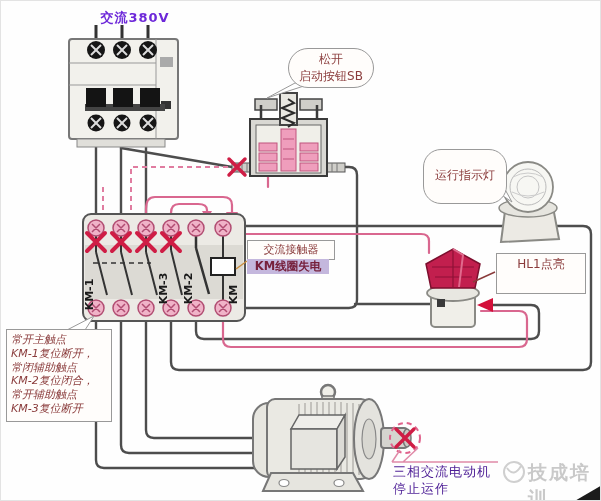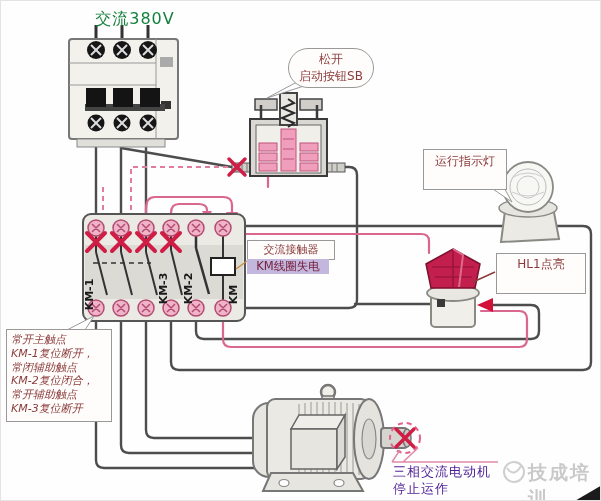--- a/index.html
+++ b/index.html
@@ -4,31 +4,31 @@
 <style>
   html,body{margin:0;padding:0;background:#fff;}
   #canvas{
     position:relative;width:601px;height:501px;background:#fefefe;
     font-family:"DejaVu Sans","Liberation Sans",sans-serif;
     overflow:hidden;border:1px solid #e3e3e3;box-sizing:border-box;
   }
   #wires{position:absolute;left:0;top:0;}
   .lbl{position:absolute;color:#8a3b3b;text-align:center;}
   .boxed{background:#fffdfb;border:1px solid #999;}
-  .power{color:#15803d;font-size:16px;font-weight:normal;letter-spacing:1px;}
+  .power{color:#6d28d9;font-size:13px;font-weight:bold;letter-spacing:1px;}
   .callout2{font-size:12px;line-height:17px;padding-top:2px;}
   .notebox{font-size:11px;line-height:13.8px;text-align:left;padding:3px 4px;font-style:italic;}
   .kmlbl{position:absolute;color:#1a1a1a;font-size:11px;font-weight:bold;
          width:40px;text-align:center;transform:rotate(-90deg);}
   .cap{position:absolute;color:#4c1d95;font-size:13px;letter-spacing:1px;text-align:left;}
   .wm{position:absolute;color:#c9c9c9;font-size:19px;font-weight:bold;letter-spacing:2px;}
-  .hl2box{font-size:12px;line-height:17px;padding-top:3px;}
+  .hl2box{font-size:12px;line-height:17px;padding-top:17px;border-radius:18px;}
   .ctrbox1{font-size:11px;line-height:17px;}
   .ctrbox2{position:absolute;background:#c4b7dd;color:#76203c;font-size:11.5px;
-           font-weight:normal;text-align:center;line-height:15px;}
+           font-weight:bold;text-align:center;line-height:15px;}
 </style>
 </head>
 <body>
 
 <div id="canvas">
 
 <svg id="wires" width="601" height="501" viewBox="0 0 601 501">
 
   <g stroke="#4d4d4d" stroke-width="2.4" fill="none" stroke-linecap="round">
     <path d="M95,140 V219"></path>

